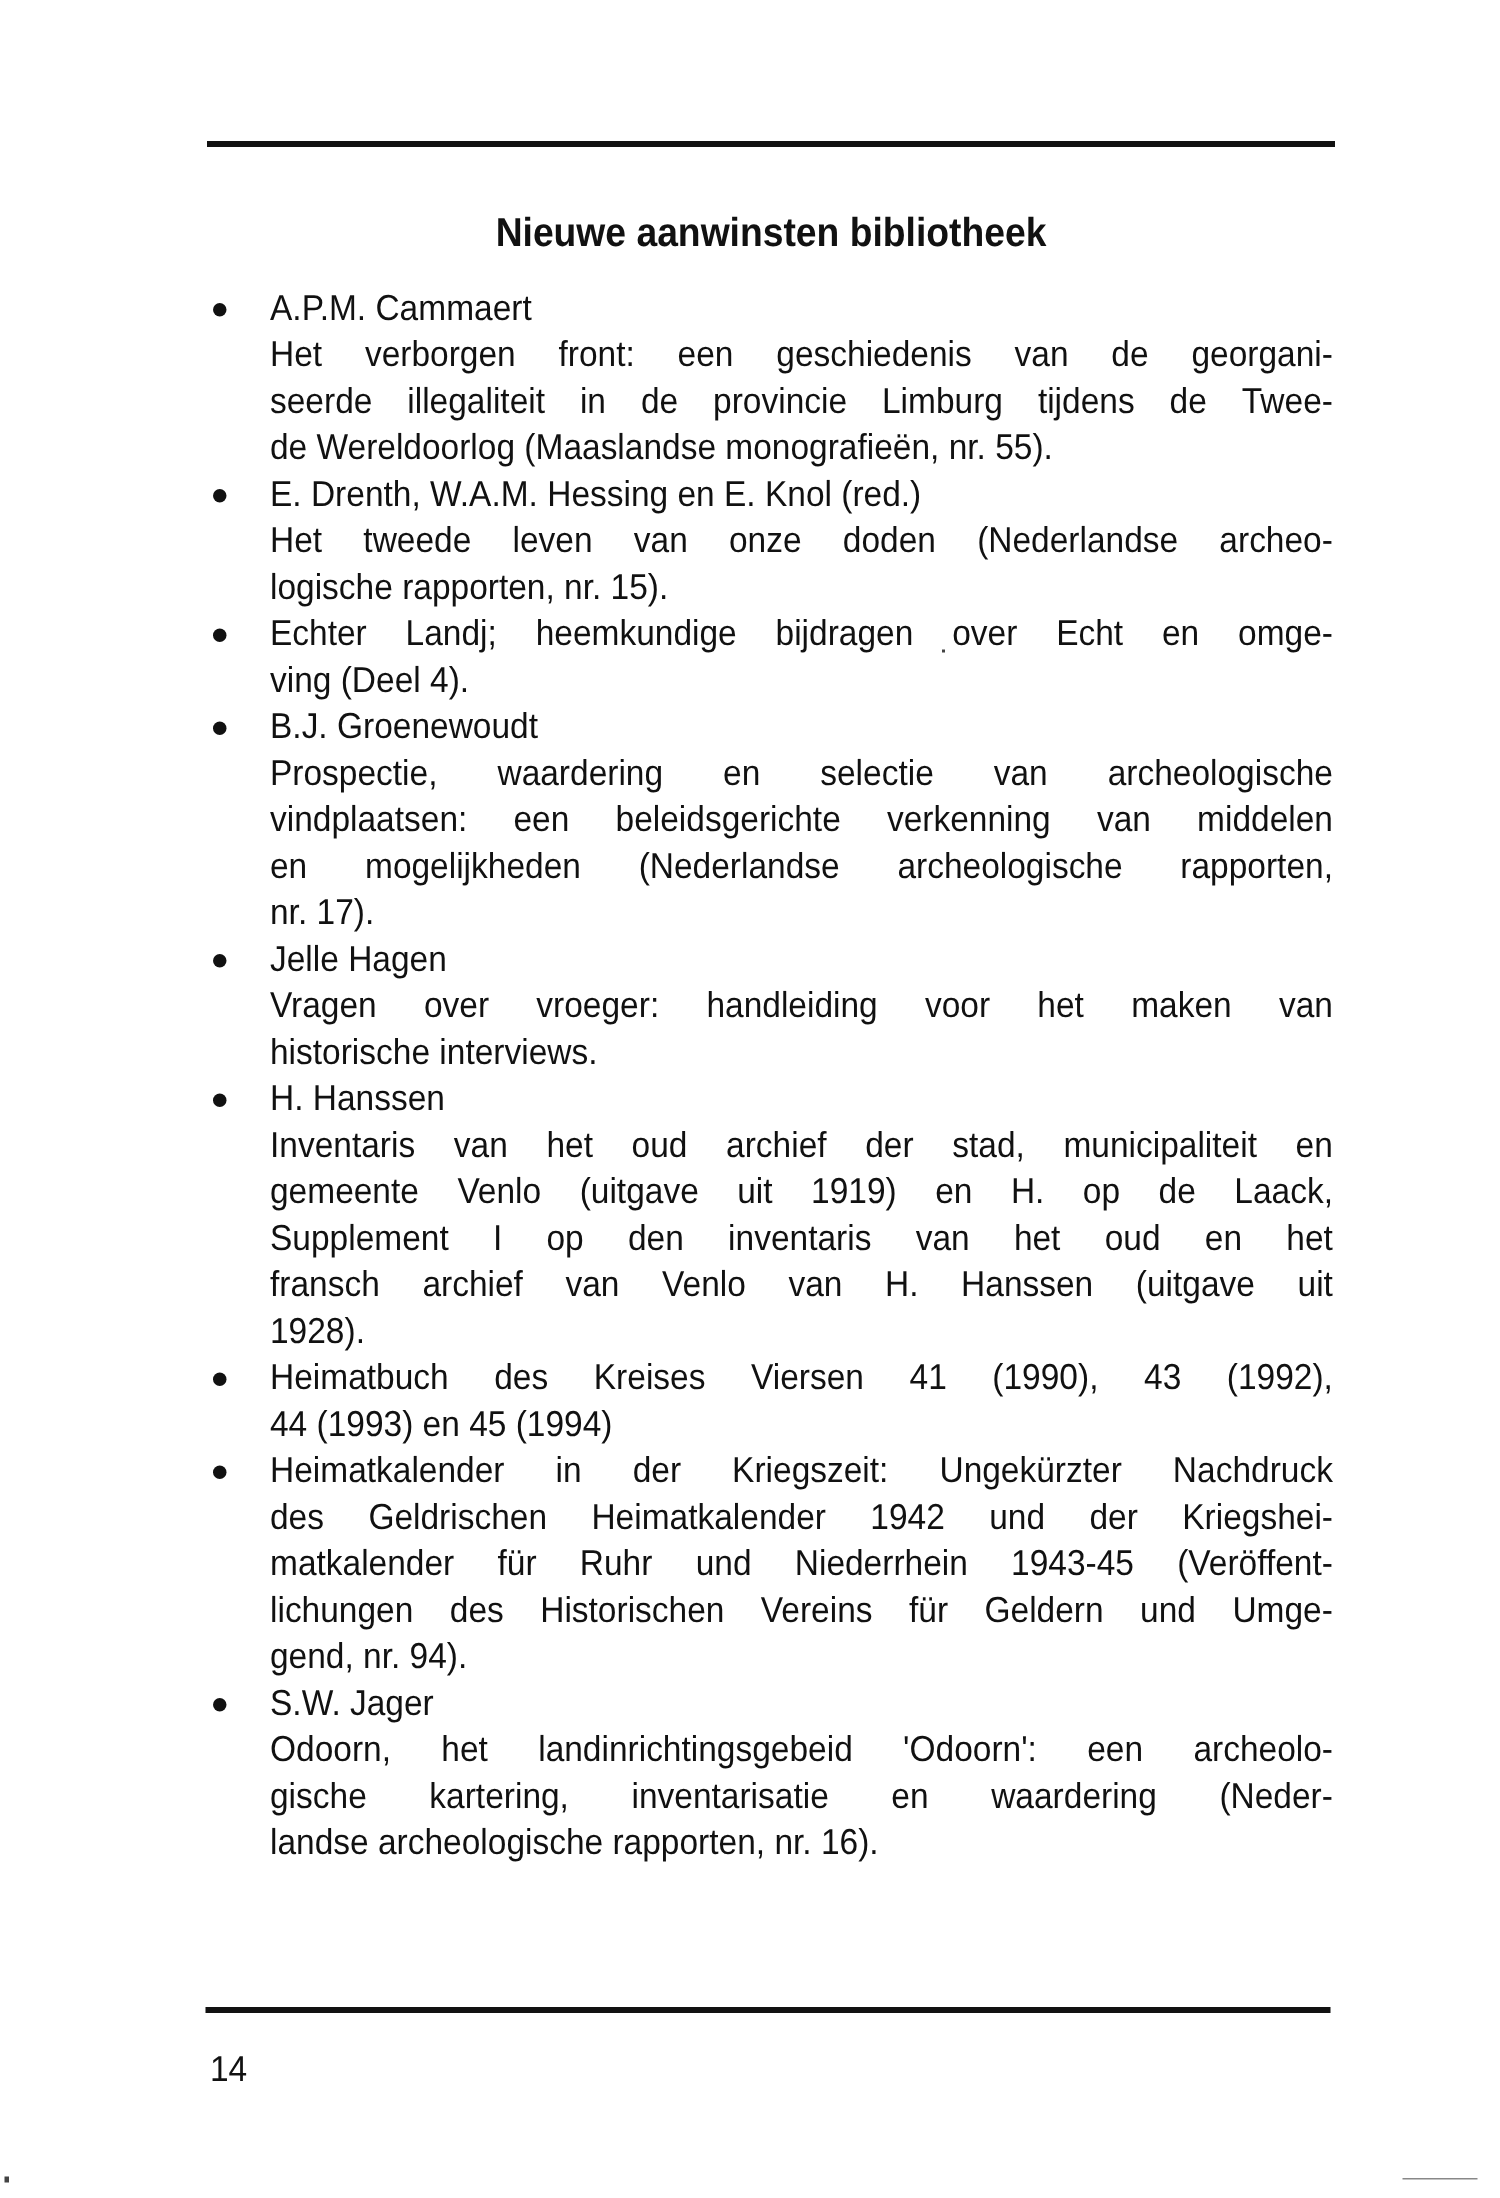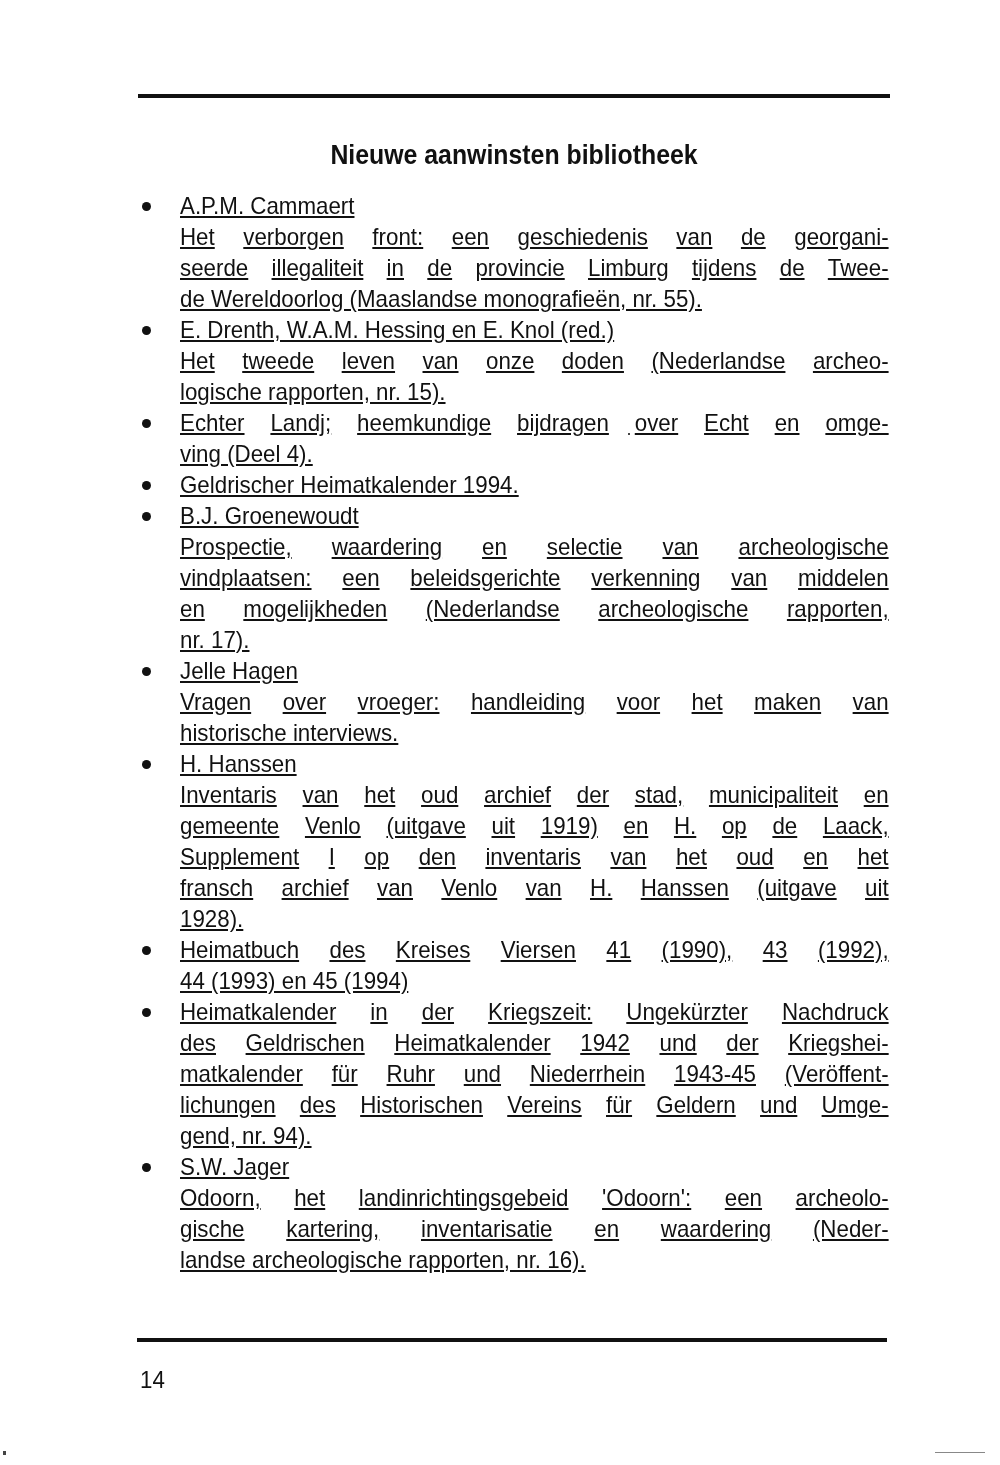--- a/index.html
+++ b/index.html
@@ -37,21 +37,20 @@
       transform-origin: 514px 0;
     }
     .list {
       position: absolute;
       top: 190px;
       left: 138px;
       width: 750px;
       margin: 0;
       padding: 0;
       list-style: none;
-      text-decoration: underline;
     }
     .item {
       position: relative;
       padding-left: 42px;
     }
     .bullet {
       position: absolute;
       left: 4px;
       top: 12px;
       width: 9px;
@@ -145,24 +144,20 @@
         <span>bijdragen</span>
         <span>over</span>
         <span>Echt</span>
         <span>en</span>
         <span>omge-</span>
       </div>
       <div class="line">ving (Deel 4).</div>
     </li>
     <li class="item">
       <span class="bullet"></span>
-      <div class="line">Geldrischer Heimatkalender 1994.</div>
-    </li>
-    <li class="item">
-      <span class="bullet"></span>
       <div class="line">B.J. Groenewoudt</div>
       <div class="line just">
         <span>Prospectie,</span>
         <span>waardering</span>
         <span>en</span>
         <span>selectie</span>
         <span>van</span>
         <span>archeologische</span>
       </div>
       <div class="line just">

